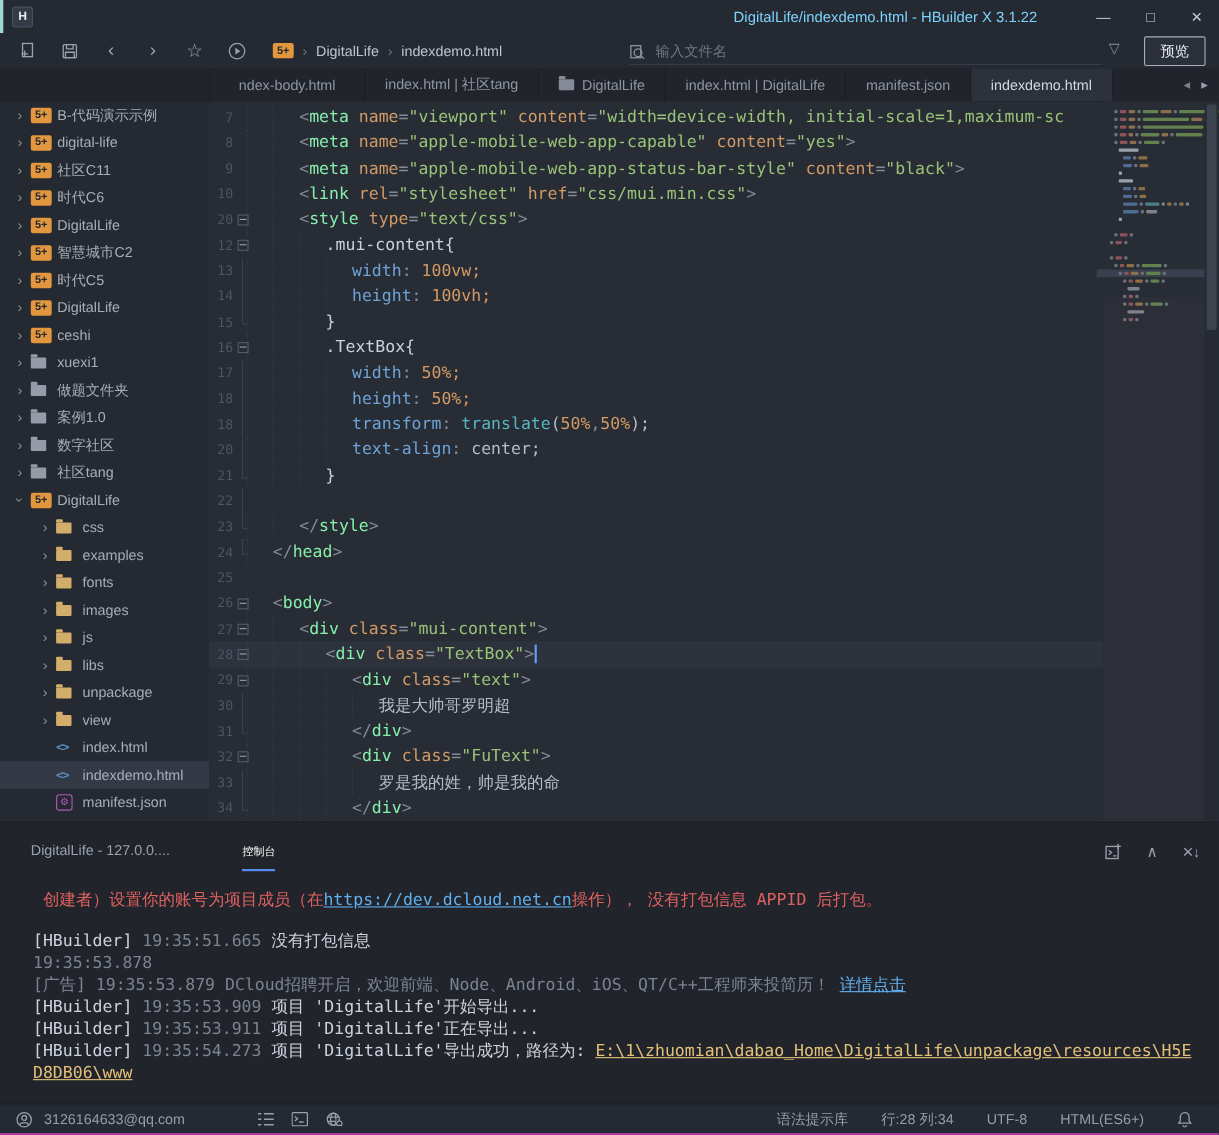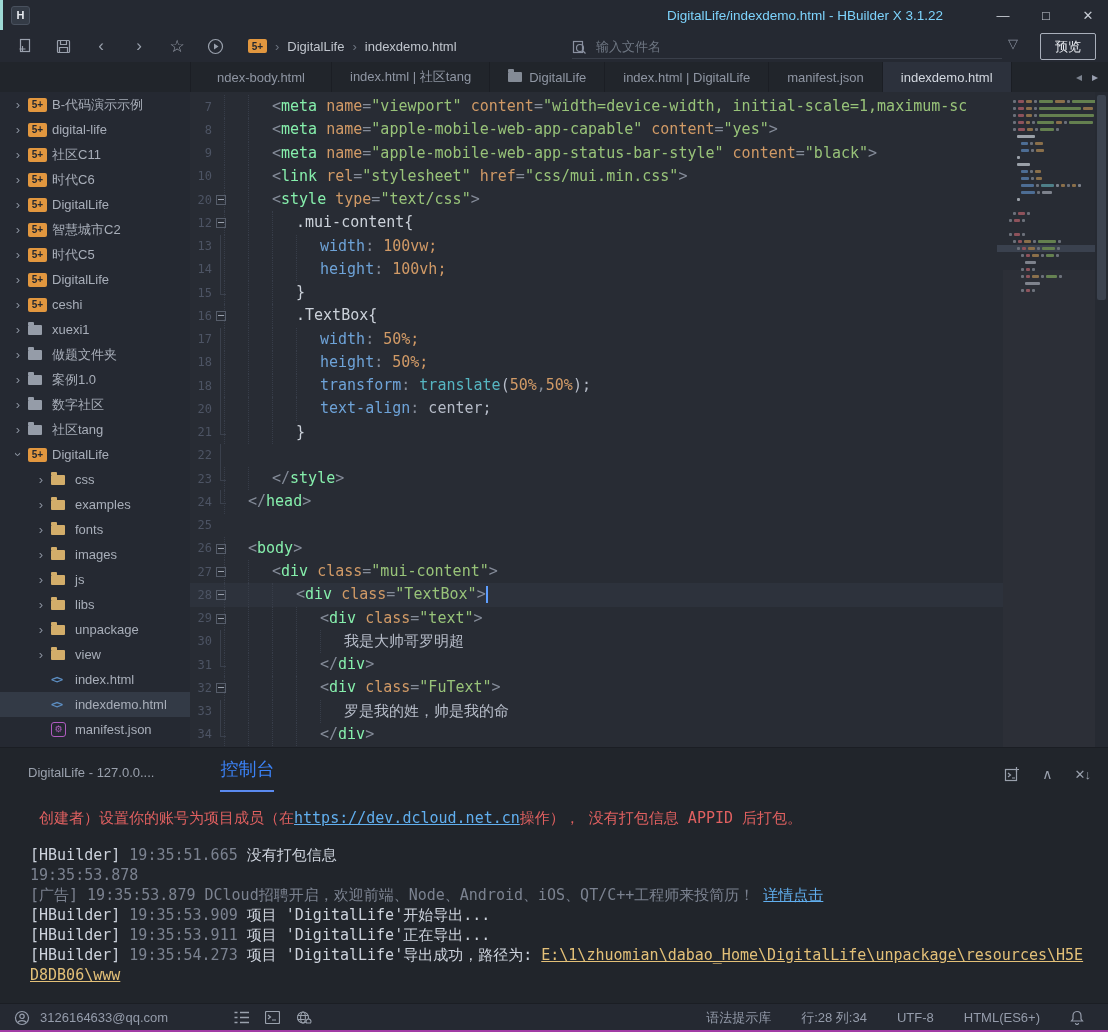--- a/index.html
+++ b/index.html
@@ -75,21 +75,21 @@
   .mini-seg{height:3px;border-radius:1px;flex:none;}
   .mini-cur{position:absolute;left:-6px;right:-2px;top:-2px;height:7px;background:#3a414e;}
   #mini-shade{position:absolute;left:813px;top:178px;width:295px;height:477px;background:rgba(200,210,230,0.025);}
   #vscroll{position:absolute;left:905px;top:0;width:13px;height:655px;background:#262a32;}
   #vthumb{position:absolute;left:2px;top:3px;width:9px;height:205px;background:#3c434f;border-radius:2px;}
 
   
   #console{left:0;top:747px;width:1108px;height:256px;background:#21252b;border-top:1px solid #1b1e24;}
   #console-head{height:44px;display:flex;align-items:flex-end;}
   #console-project{margin:0 0 12px 28px;color:#9aa1ad;font-size:13px;}
-  #console-tab{margin:0 0 0 66px;color:#3b82f6;font-size:18px;padding-bottom:9px;border-bottom:2px solid #5a8af0;}
+  #console-tab{margin:0 0 0 66px;color:#ffffff;font-size:10px;padding-bottom:9px;border-bottom:2px solid #5a8af0;}
   #console-icons{margin-left:auto;display:flex;align-items:center;gap:22px;padding:0 18px 10px 0;color:#9aa1ad;}
   #console-body{padding:16px 24px 0 30px;font-family:"DejaVu Sans Mono",monospace;font-size:15px;line-height:20px;}
   .console-line{white-space:pre-wrap;word-break:break-all;}
   .cl-err{color:#e06060;} .cl-bright{color:#cdd3dd;} .cl-dim{color:#7b8290;}
   .cl-link{color:#61afef;text-decoration:underline;}
   .cl-path{color:#e3c078;text-decoration:underline;}
   .mb-gap{margin-bottom:17px;}
 
   
   #statusbar{left:0;top:1003px;width:1108px;height:27px;background:#252932;border-top:1px solid #1b1e24;

